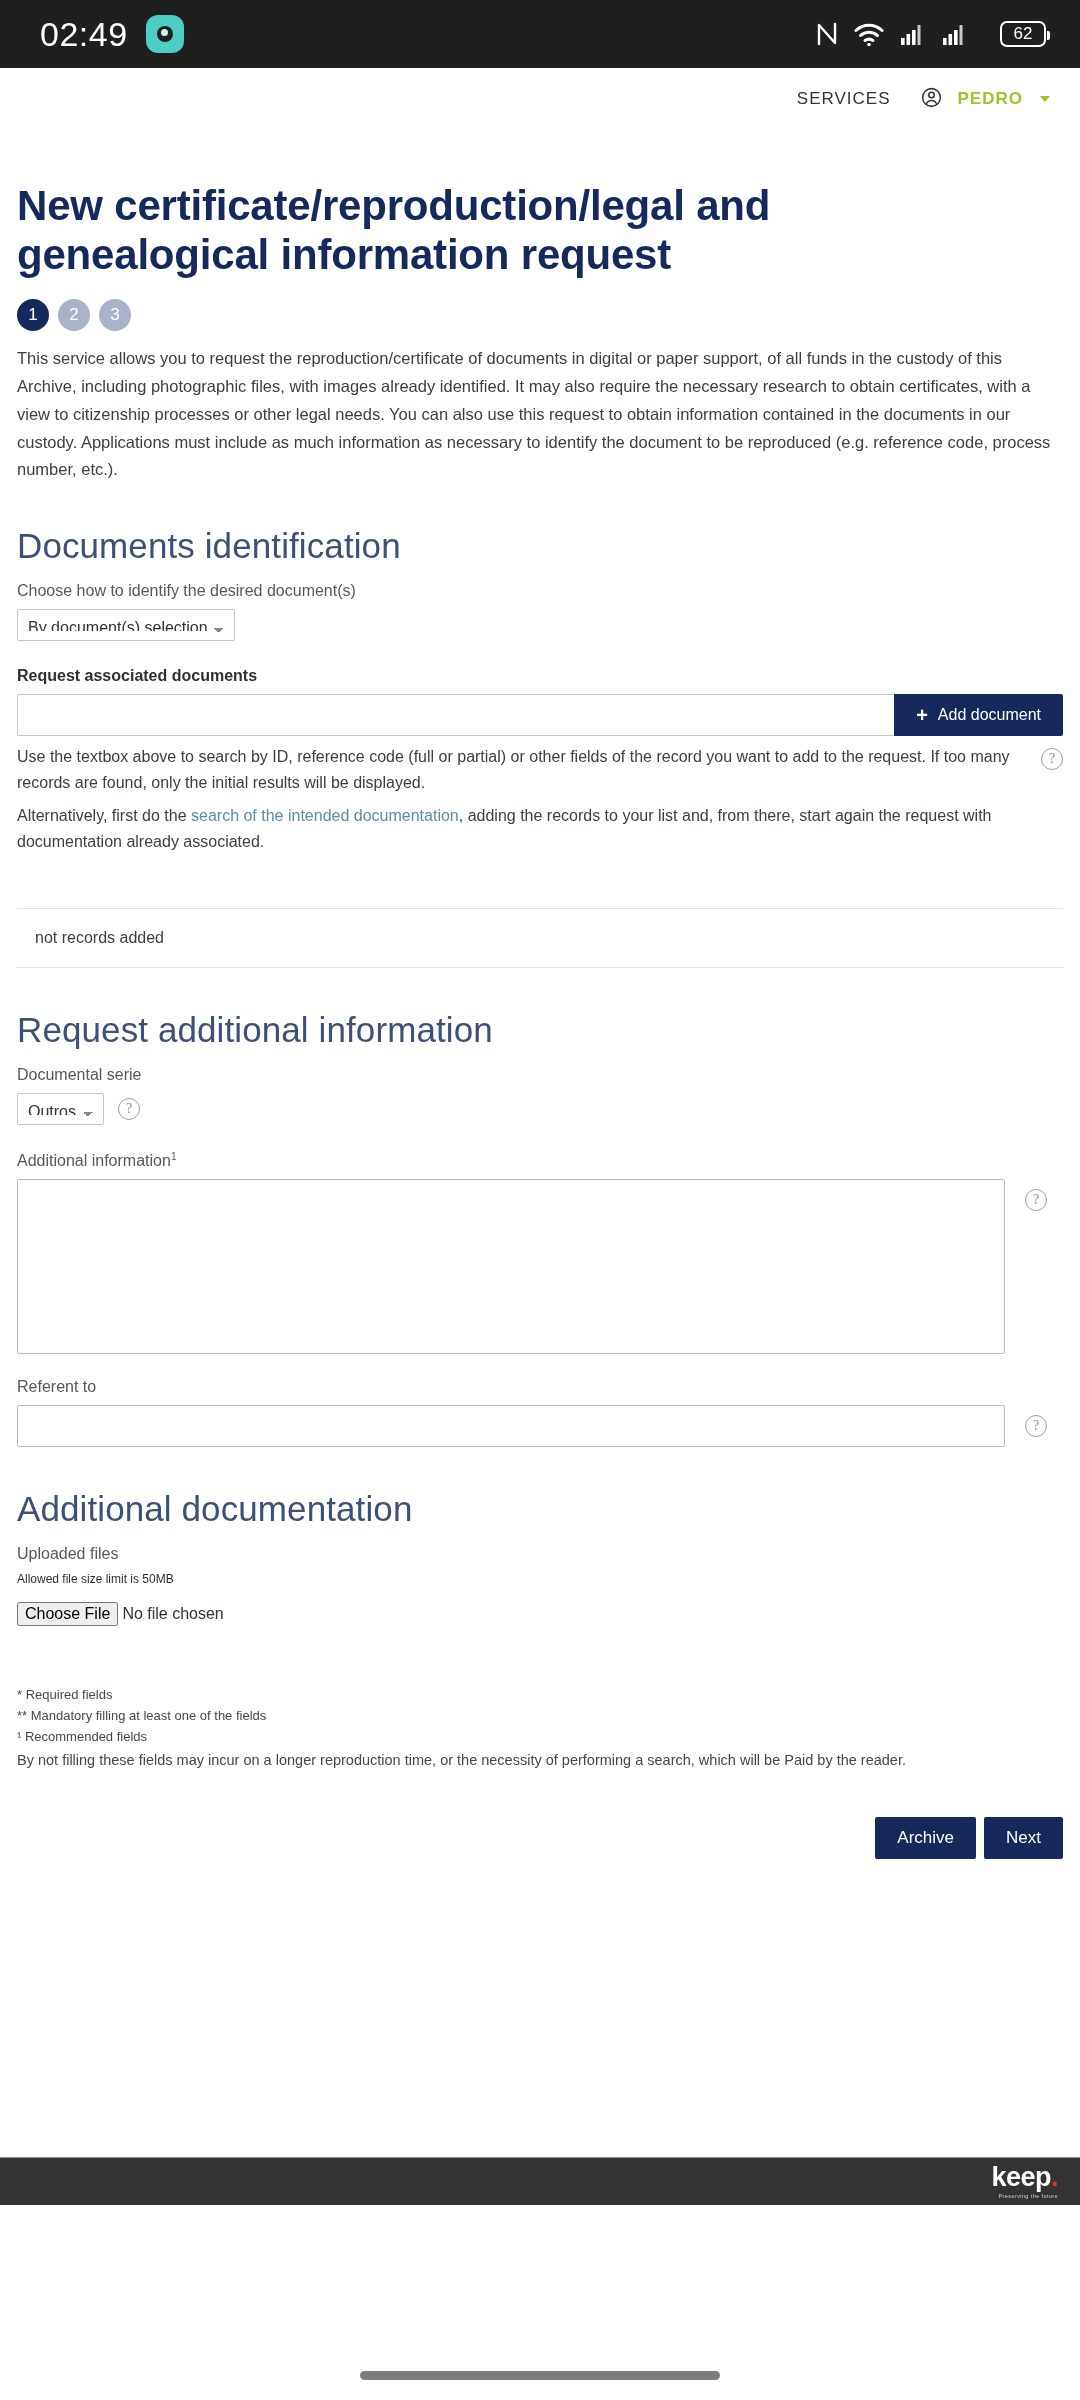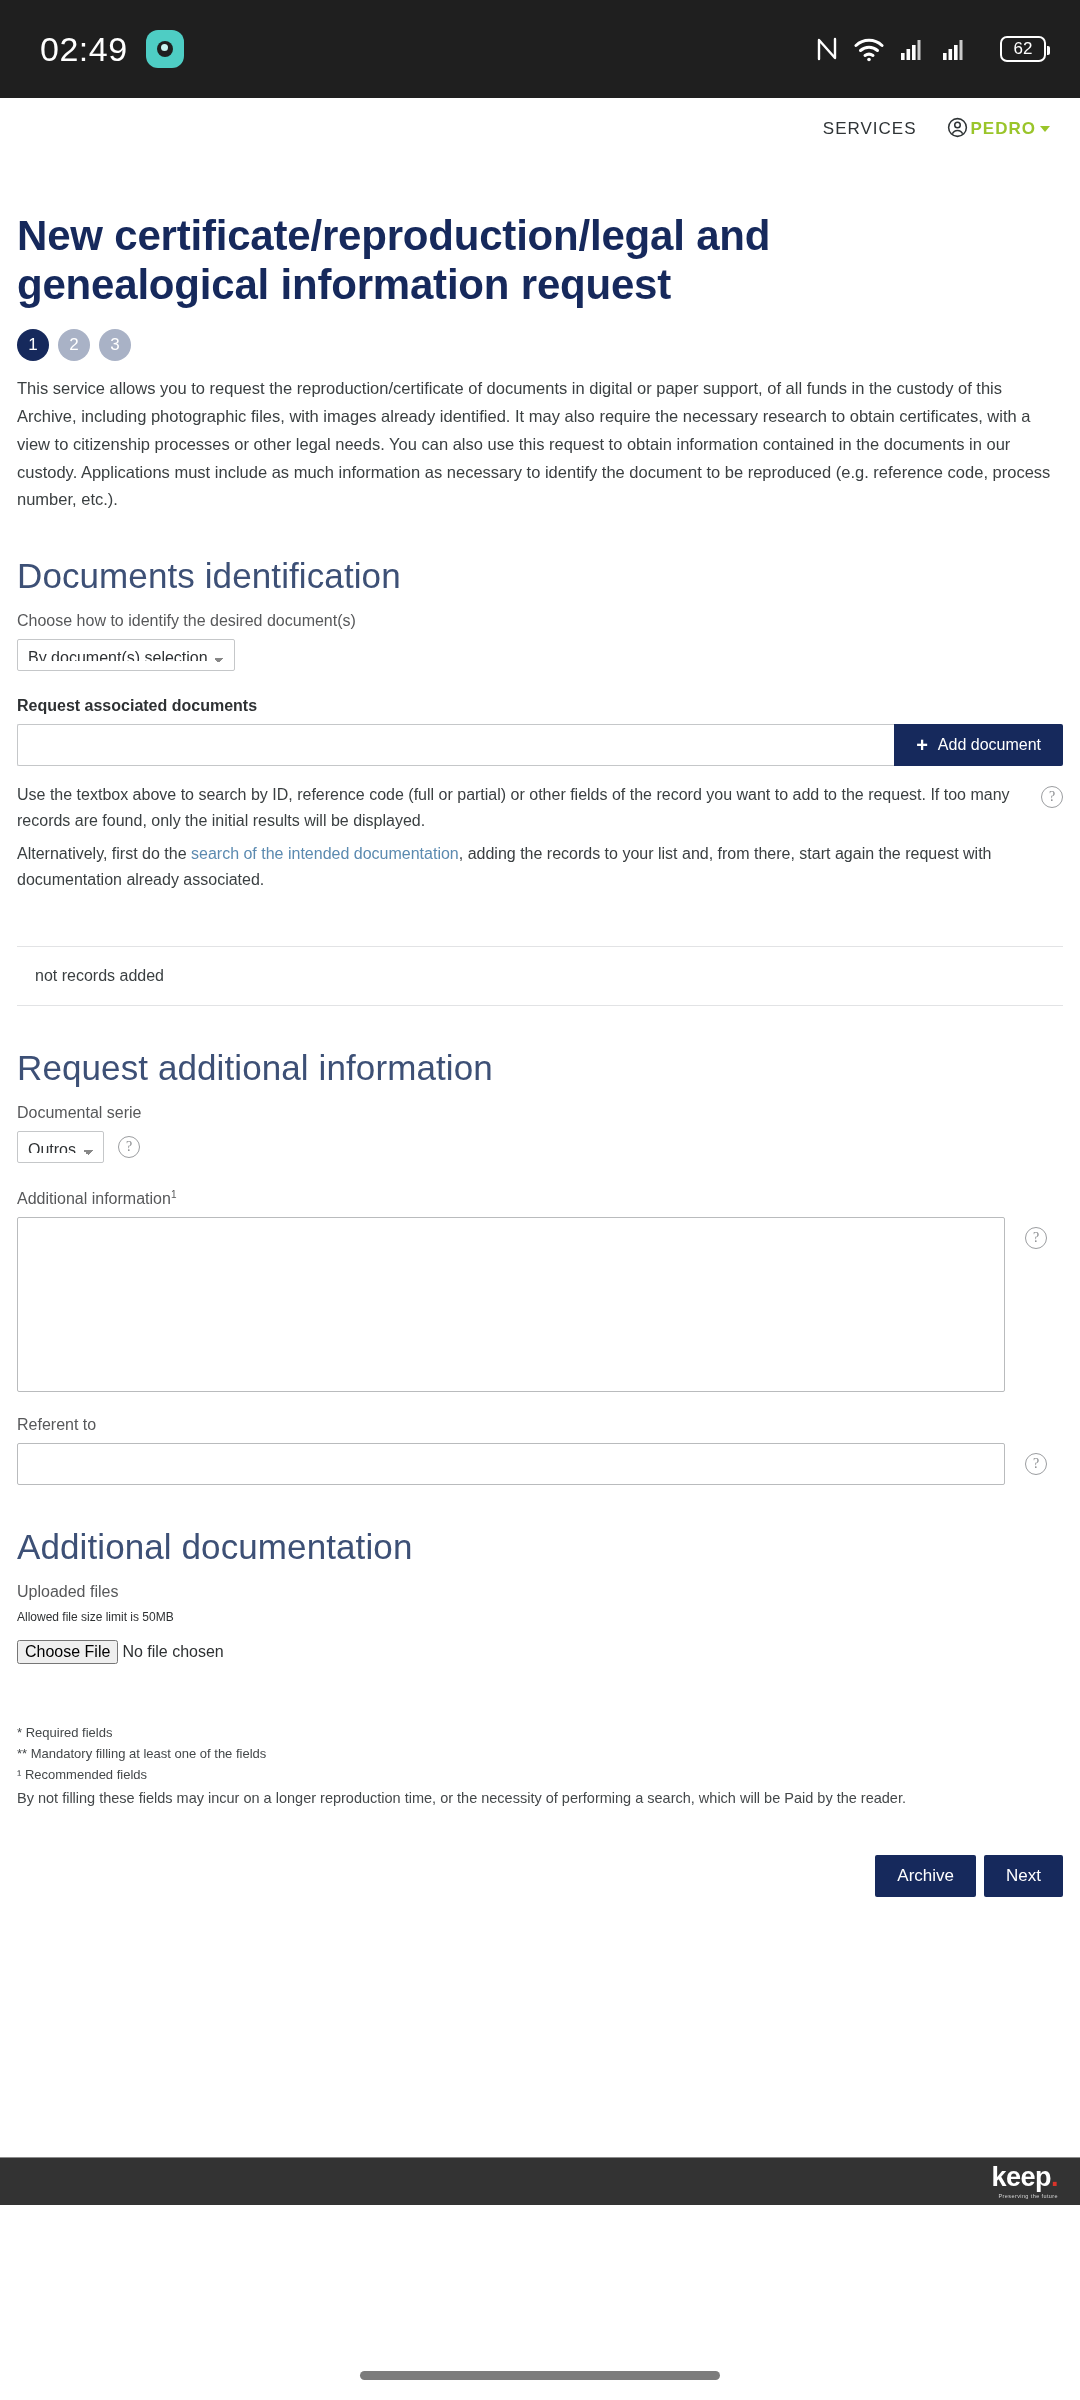--- a/index.html
+++ b/index.html
@@ -6,21 +6,21 @@
   html, body {
     width: 1080px; height: 2400px;
     background: #ffffff;
     font-family: "Liberation Sans", sans-serif;
     -webkit-font-smoothing: antialiased;
   }
   body { position: relative; overflow: hidden; }
 
   
   .statusbar {
-    height: 98px; background: #1f1f1f; color: #ffffff;
+    height: 68px; background: #1f1f1f; color: #ffffff;
     display: flex; align-items: center; justify-content: space-between;
     padding: 0 34px 0 40px;
     gap: 12px;
   }
   .sb-left { display: flex; align-items: center; gap: 18px; }
   .sb-clock { font-size: 34px; letter-spacing: .5px; font-weight: 400; }
   .sb-appicon {
     width: 38px; height: 38px; border-radius: 12px; background: #4ecdc4;
     display: flex; align-items: center; justify-content: center;
   }
@@ -46,21 +46,21 @@
 
   
   .site-header {
     height: 62px; background: #ffffff;
     display: flex; align-items: center; justify-content: flex-end;
     padding: 0 30px; gap: 30px;
   }
   .hdr-link {
     font-size: 17px; letter-spacing: 1px; color: #2f3436; font-weight: 400;
   }
-  .hdr-user { display: flex; align-items: center; gap: 3px; }
+  .hdr-user { display: flex; align-items: center; gap: 16px; }
   .hdr-user .uname {
     font-size: 17px; letter-spacing: 1px; color: #9ac52a; font-weight: 700;
   }
   .caret-down {
     width: 0; height: 0; border-left: 5px solid transparent;
     border-right: 5px solid transparent; border-top: 6px solid #9ac52a;
     margin-left: 1px;
   }
 
   
@@ -284,21 +284,21 @@
 
   <div class="label-strong">Request associated documents</div>
   <div class="search-row">
     <input class="txt" type="text" placeholder="" style="">
     <button class="btn-add">
       <span class="plus">+</span>
       <span>Add document</span>
     </button>
   </div>
 
-  <div class="helpwrap" style="margin-top:16px">
+  <div class="helpwrap" style="margin-top:8px">
     <div class="help-txt">
       <div>Use the textbox above to search by ID, reference code (full or partial) or other fields of the record you want to add to the request. If too many records are found, only the initial results will be displayed.</div>
       <div style="margin-top:6px">
         <span>Alternatively, first do the </span><a href="#">search of the intended documentation</a><span>, adding the records to your list and, from there, start again the request with documentation already associated.</span>
       </div>
     </div>
     <span class="q-icon">?</span>
   </div>
 
   <div class="records-box">not records added</div>

